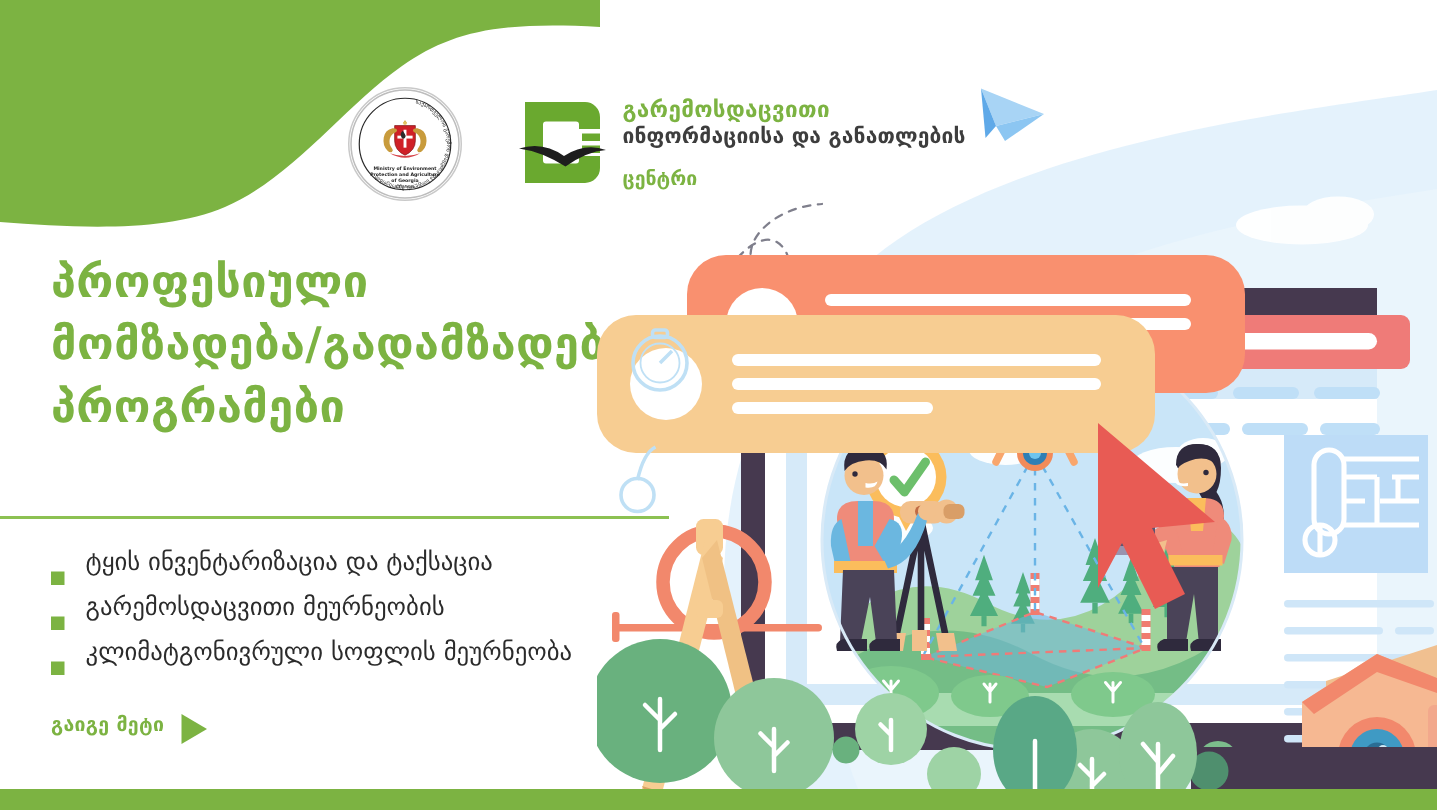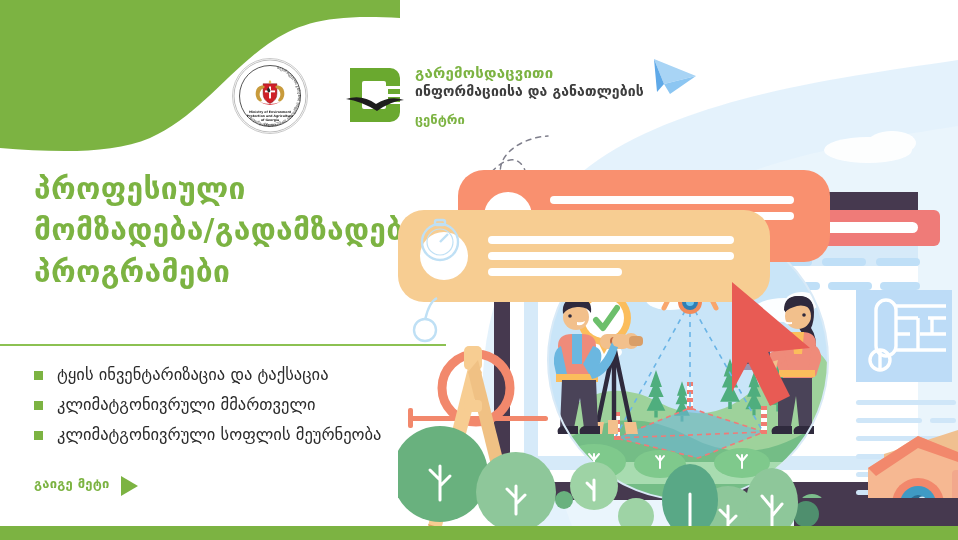--- a/index.html
+++ b/index.html
@@ -16,21 +16,21 @@
 
   
   .left-col{position:absolute;left:34px;top:168px;width:430px;}
   .headline{
     color:#7cb342;font-weight:700;font-size:30px;line-height:1.38;
     letter-spacing:.3px;margin:0;white-space:nowrap;
   }
   .rule{position:absolute;left:0;top:344px;width:446px;height:2px;background:#8cc152;}
   .bullets{position:absolute;left:34px;top:360px;width:460px;margin:0;padding:0;list-style:none;}
   .bullets li{
-    display:flex;align-items:center;gap:14px;
+    display:flex;align-items:flex-end;gap:14px;
     color:#2b2b2b;font-size:16.5px;line-height:30px;font-weight:400;white-space:nowrap;
   }
   .sq{width:9px;height:9px;background:#7cb342;flex:0 0 auto;}
   .cta{position:absolute;left:34px;top:476px;display:flex;align-items:flex-start;gap:12px;}
   .cta-label{color:#7cb342;font-size:13px;font-weight:700;letter-spacing:.2px;}
   .cta-arrow{width:0;height:0;border-left:17px solid #7cb342;border-top:10px solid transparent;border-bottom:10px solid transparent;}
 
   
   .logo-row{position:absolute;left:232px;top:58px;display:flex;align-items:center;gap:36px;}
   .seal{width:74px;height:74px;border-radius:50%;background:#fff;border:1.4px solid #c9c9c9;position:relative;overflow:hidden;}
@@ -110,21 +110,21 @@
 
   <div class="rule"></div>
 
   <ul class="bullets">
     <li>
       <span class="sq"></span>
       <span>ტყის ინვენტარიზაცია და ტაქსაცია</span>
     </li>
     <li>
       <span class="sq"></span>
-      <span>კლიმატგონივრული მმართველი</span>
+      <span>გარემოსდაცვითი მეურნეობის</span>
     </li>
     <li>
       <span class="sq"></span>
       <span>კლიმატგონივრული სოფლის მეურნეობა</span>
     </li>
   </ul>
 
   <div class="cta">
     <span class="cta-label">გაიგე მეტი</span>
     <span class="cta-arrow"></span>

